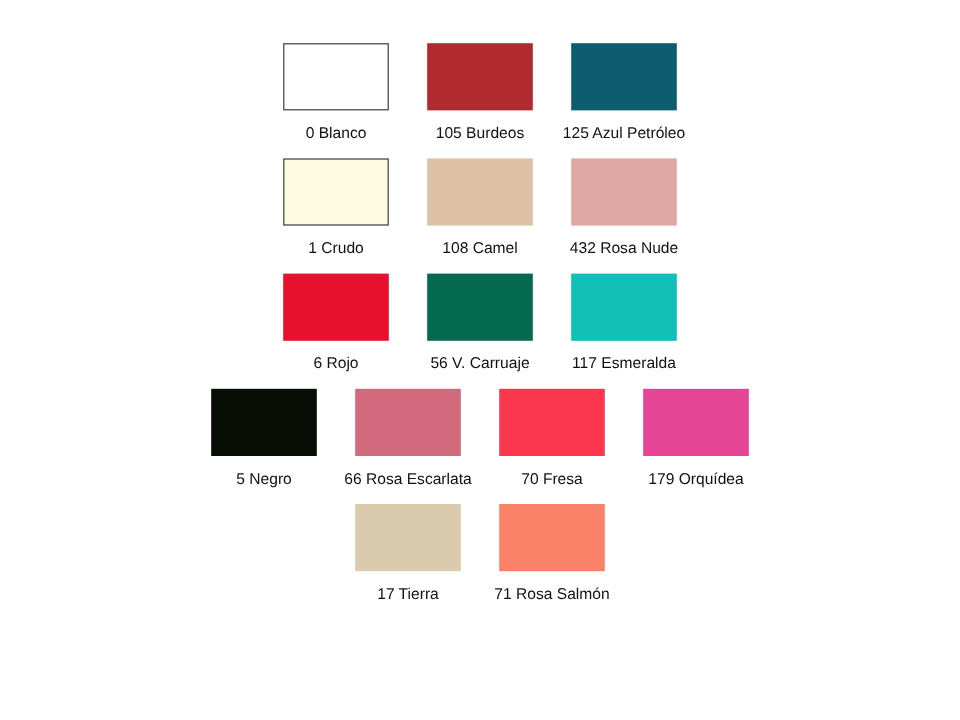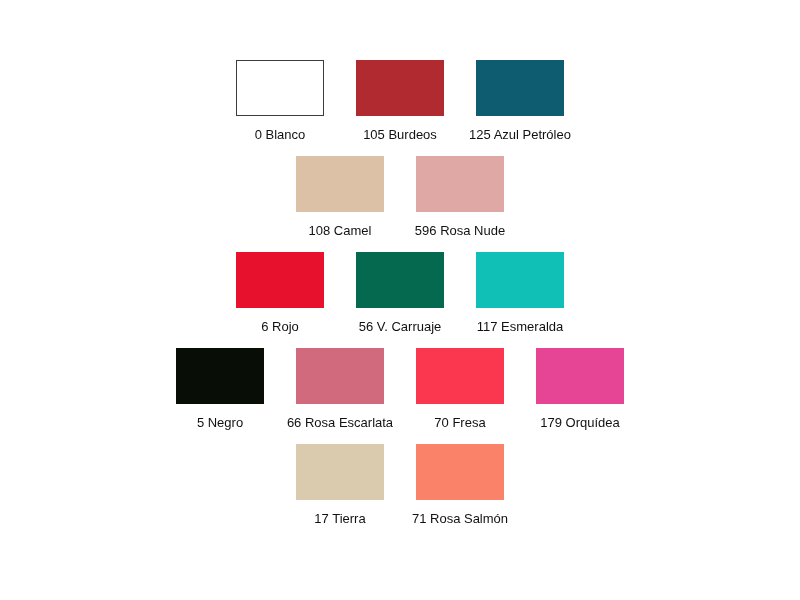--- a/index.html
+++ b/index.html
@@ -14,21 +14,21 @@
     overflow: hidden;
   }
   #palette-board {
     position: relative;
     width: 800px;
     height: 600px;
     display: flex;
     flex-direction: column;
     align-items: center;
     justify-content: flex-start;
-    padding-top: 60px;
+    padding-top: 36px;
     box-sizing: border-box;
   }
   .swatch-row {
     display: flex;
     flex-direction: row;
     justify-content: center;
     align-items: flex-start;
     width: 480px;
     height: 96px;
   }
@@ -70,26 +70,30 @@
       <div class="swatch-label">105 Burdeos</div>
     </div>
     <div class="swatch-cell">
       <div class="swatch-chip" style="background-color: rgb(13, 92, 112);"></div>
       <div class="swatch-label">125 Azul Petróleo</div>
     </div>
   </div>
 
   <div class="swatch-row">
     <div class="swatch-cell">
+      <div class="swatch-chip outlined" style="background-color: rgb(253, 251, 224);"></div>
+      <div class="swatch-label">1 Crudo</div>
+    </div>
+    <div class="swatch-cell">
       <div class="swatch-chip" style="background-color: rgb(220, 193, 166);"></div>
       <div class="swatch-label">108 Camel</div>
     </div>
     <div class="swatch-cell">
       <div class="swatch-chip" style="background-color: rgb(224, 168, 164);"></div>
-      <div class="swatch-label">596 Rosa Nude</div>
+      <div class="swatch-label">432 Rosa Nude</div>
     </div>
   </div>
 
   <div class="swatch-row">
     <div class="swatch-cell">
       <div class="swatch-chip" style="background-color: rgb(232, 17, 45);"></div>
       <div class="swatch-label">6 Rojo</div>
     </div>
     <div class="swatch-cell">
       <div class="swatch-chip" style="background-color: rgb(4, 105, 78);"></div>

